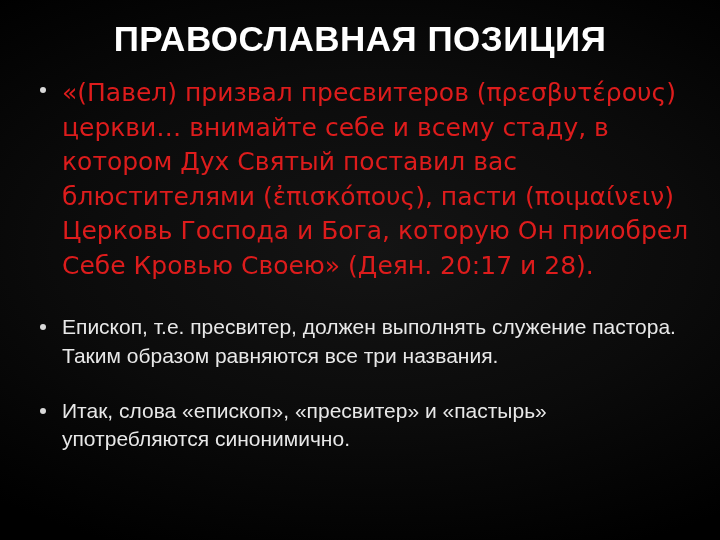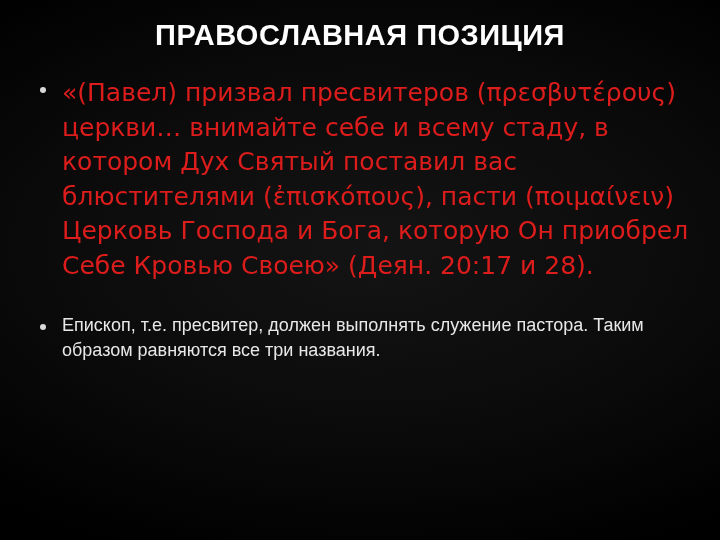--- a/index.html
+++ b/index.html
@@ -21,21 +21,21 @@
       radial-gradient(ellipse 760px 420px at 52% 46%, #141414 0%, #0b0b0b 42%, #000000 78%);
     box-sizing: border-box;
   }
   .title {
     position: absolute;
     top: 20px;
     left: 0;
     width: 720px;
     text-align: center;
     color: #ffffff;
-    font-size: 29px;
+    font-size: 35px;
     font-weight: bold;
     letter-spacing: 0.5px;
     line-height: 1.1;
   }
   .content {
     position: absolute;
     top: 76px;
     left: 28px;
     width: 668px;
   }
@@ -64,21 +64,21 @@
     color: #dd1c1c;
     font-size: 25px;
     line-height: 1.38;
   }
   .bullet.b2 {
     margin-top: 30px;
   }
   .bullet.b2 .text,
   .bullet.b3 .text {
     color: #e8e8e8;
-    font-size: 18px;
+    font-size: 21px;
     line-height: 1.37;
   }
   .bullet.b3 {
     margin-top: 26px;
   }
   .grk {
     font-family: "DejaVu Sans", sans-serif;
   }
 </style>
 </head>
@@ -93,15 +93,19 @@
     <div class="bullet b1">
       <span class="dot"></span>
       <span class="text grk">«(Павел) призвал пресвитеров (πρεσβυτέρους) церкви… внимайте себе и всему стаду, в котором Дух Святый поставил вас блюстителями (ἐπισκόπους), пасти (ποιμαίνειν) Церковь Господа и Бога, которую Он приобрел Себе Кровью Своею» (Деян. 20:17 и 28).</span>
     </div>
 
     <div class="bullet b2">
       <span class="dot"></span>
       <span class="text">Епископ, т.е. пресвитер, должен выполнять служение пастора. Таким образом равняются все три названия.</span>
     </div>
 
+    <div class="bullet b3">
+      <span class="dot"></span>
+      <span class="text">Итак, слова «епископ», «пресвитер» и «пастырь» употребляются синонимично.</span>
+    </div>
 
   </div>
 </div>
 
 </body></html>

